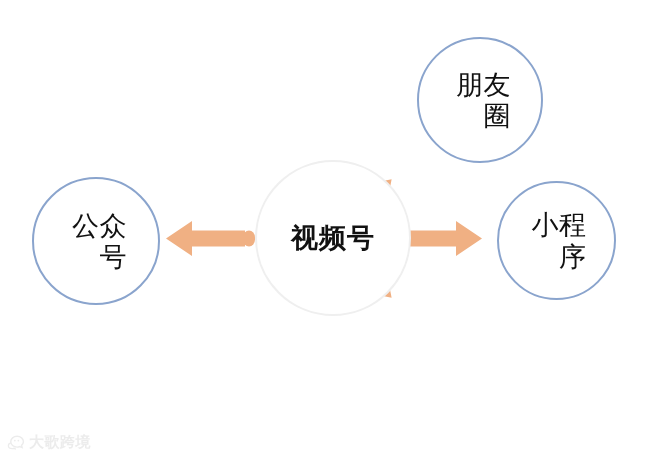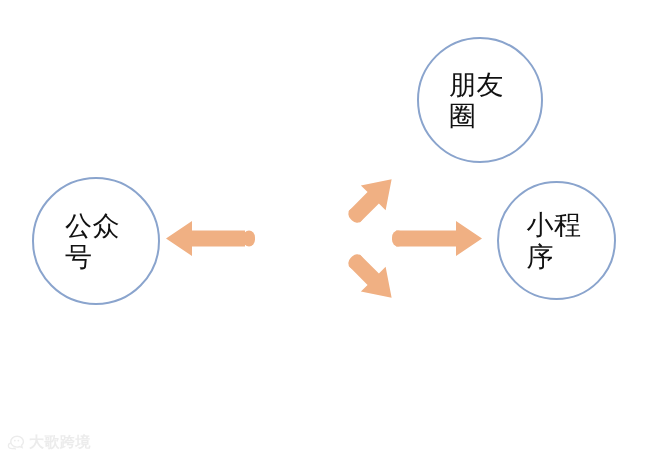--- a/index.html
+++ b/index.html
@@ -23,21 +23,21 @@
     height: 458px;
   }
   
   .node {
     position: absolute;
     border-radius: 50%;
     box-sizing: border-box;
     display: flex;
     align-items: center;
     justify-content: center;
-    text-align: left;
+    text-align: right;
     background: #ffffff;
   }
   .node-label {
     font-size: 27px;
     line-height: 1.16;
     color: #111111;
     letter-spacing: 0.5px;
     word-break: break-all;
     display: block;
   }
@@ -157,20 +157,23 @@
 
   <div class="node node-outer" id="node-pengyouquan">
     <span class="node-label">朋友圈</span>
   </div>
 
   <div class="node node-outer" id="node-xiaochengxu">
     <span class="node-label">小程序</span>
   </div>
 
 
+  <div class="node" id="node-center">
+    <span class="node-label">视频号</span>
+  </div>
 
   <div id="watermark">
     <svg id="watermark-logo" viewBox="0 0 24 24" xmlns="http://www.w3.org/2000/svg">
       <path d="M14 4.2 C 9.5 4.2 6 7.2 6 11 C 6 14.8 9.5 17.8 14 17.8
                C 15.2 17.8 16.3 17.6 17.3 17.2 L 20.4 18.4 L 19.6 15.6
                C 21 14.4 22 12.8 22 11 C 22 7.2 18.5 4.2 14 4.2 Z" fill="none" stroke="#ececec" stroke-width="1.8"></path>
       <circle cx="11.2" cy="9.6" r="1.1" fill="#ececec"></circle>
       <circle cx="15.6" cy="9.6" r="1.1" fill="#ececec"></circle>
       <path d="M 6.5 12.5 C 4.5 12.8 3 14.2 3 16 C 3 18 5 19.6 7.6 19.6
                C 8.3 19.6 9 19.5 9.6 19.3 L 11.6 20 L 11.1 18.4" fill="none" stroke="#ececec" stroke-width="1.6"></path>

